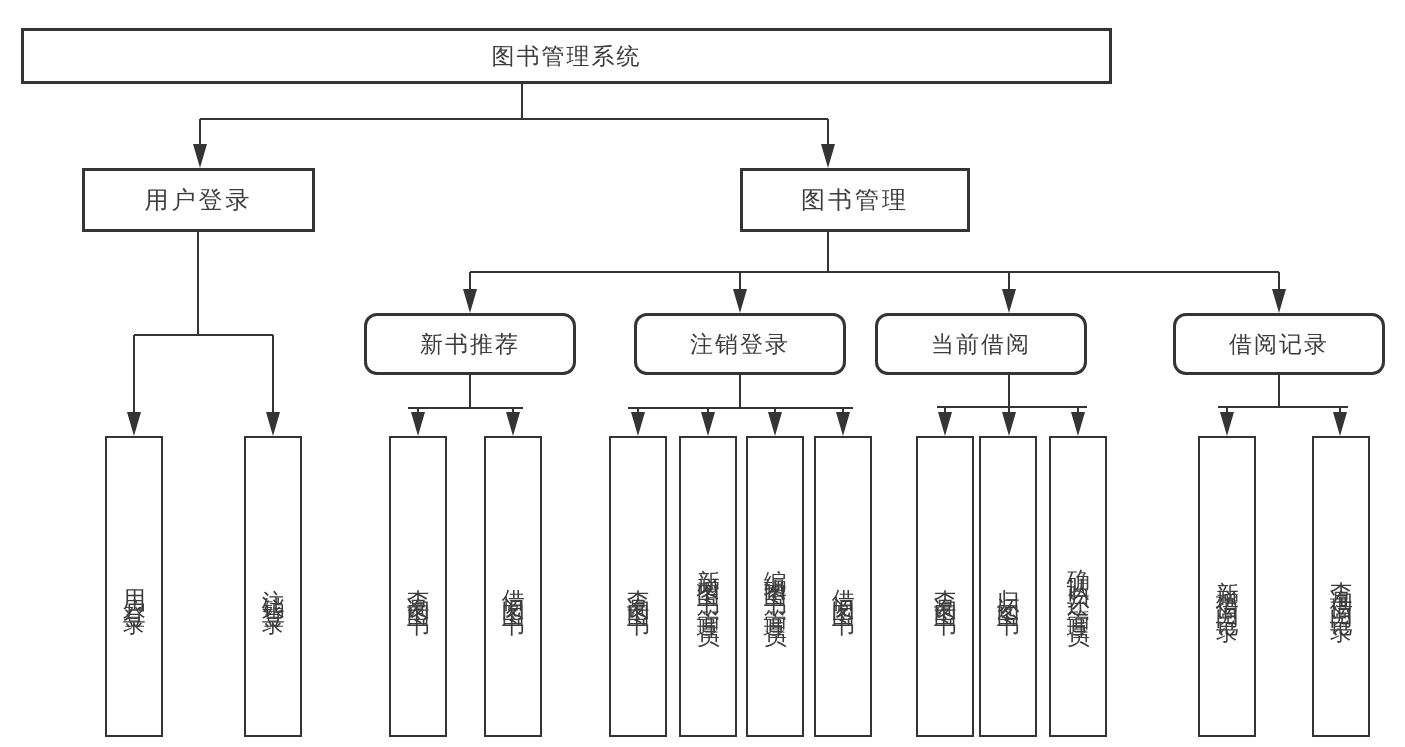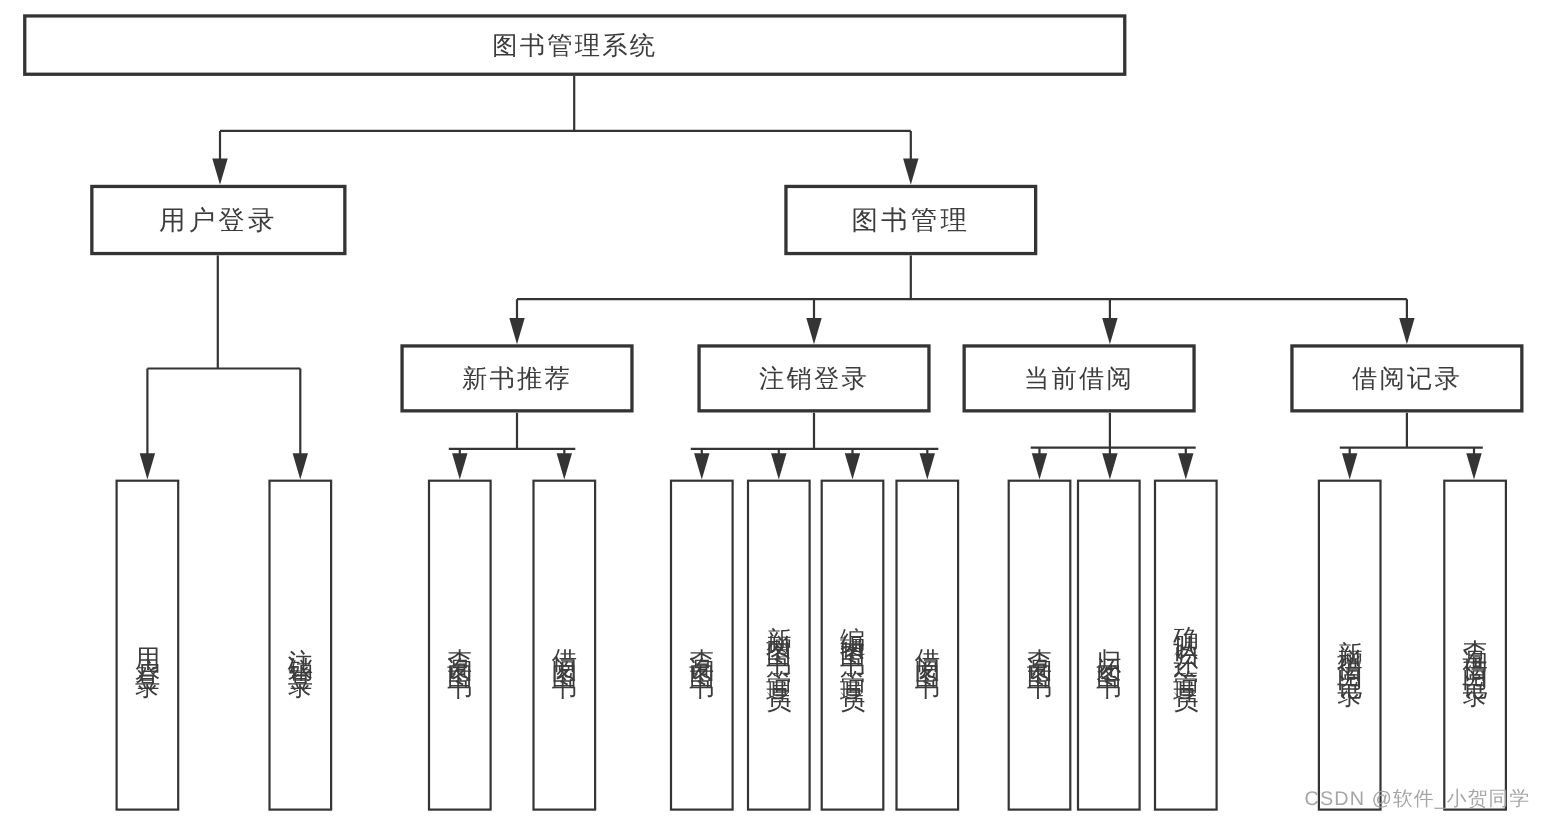--- a/index.html
+++ b/index.html
@@ -22,33 +22,33 @@
     background: #ffffff;
     border: 3px solid #343434;
     box-sizing: border-box;
     display: flex;
     align-items: center;
     justify-content: center;
     color: #3c3c3c;
     z-index: 2;
   }
   .root {
-    left: 21px; top: 13px;
-    width: 1003px; height: 56px;
+    left: 21px; top: 28px;
+    width: 1091px; height: 56px;
     font-size: 23px; letter-spacing: 2px;
   }
   .lvl2 {
     top: 168px; height: 64px;
     font-size: 24px; letter-spacing: 3px;
   }
   .box-login { left: 82px;  width: 233px; }
-  .box-mgmt  { left: 713px; width: 230px; justify-content: center; }
+  .box-mgmt  { left: 740px; width: 230px; justify-content: center; }
   .section {
     top: 313px; width: 212px; height: 62px;
-    font-size: 23px; letter-spacing: 2px;
+    font-size: 23px; letter-spacing: 2px; border-radius: 13px;
   }
   .sec-1 { left: 364px; }
   .sec-2 { left: 634px; }
   .sec-3 { left: 875px; }
   .sec-4 { left: 1173px; }
   .vbox {
     top: 436px; width: 58px; height: 301px;
     border-width: 2px;
   }
   .vtext {
@@ -188,15 +188,14 @@
     <span class="vtext">确认归还（管理员）</span>
   </div>
 
   <div class="box vbox v-12">
     <span class="vtext">新增借阅记录</span>
   </div>
   <div class="box vbox v-13">
     <span class="vtext">查询借阅记录</span>
   </div>
 
-  <div class="watermark">CSDN @软件_小贺同学</div>
 
 </div>
 
 </body></html>

